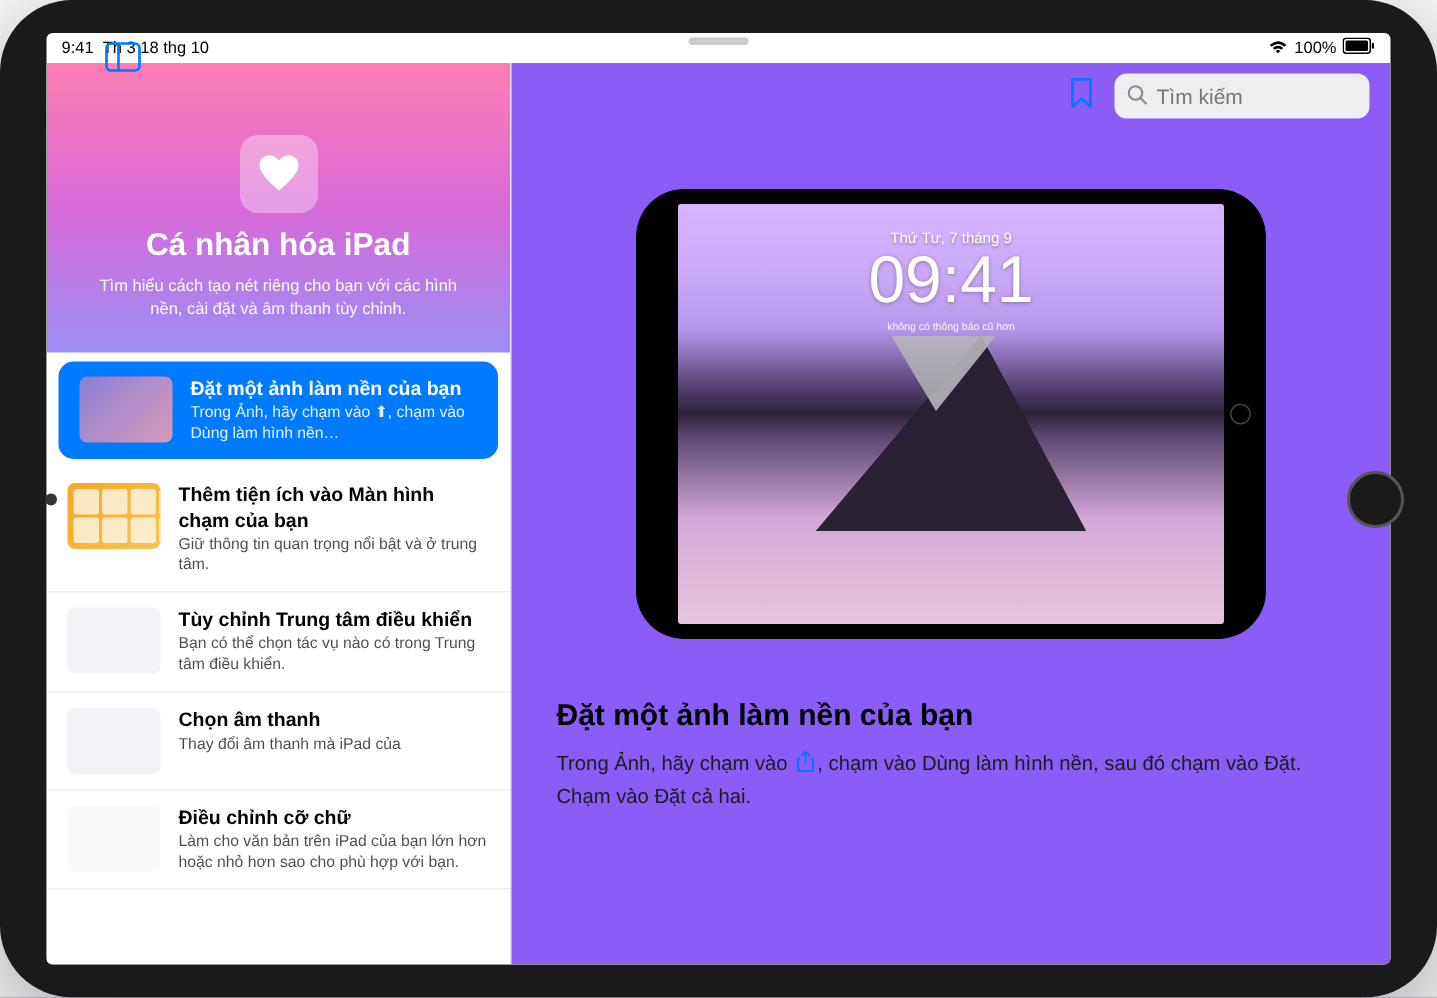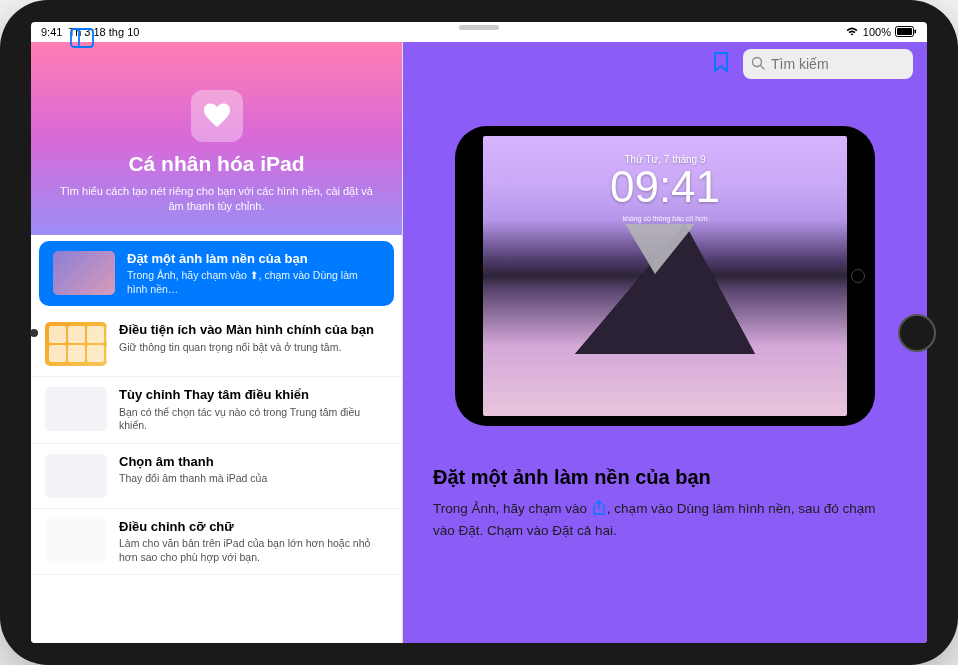--- a/index.html
+++ b/index.html
@@ -5,21 +5,21 @@
 * { margin: 0; padding: 0; box-sizing: border-box; }
 body { background: #f5f5f5; font-family: -apple-system, BlinkMacSystemFont, 'Helvetica Neue', sans-serif; display: flex; justify-content: center; align-items: center; min-height: 100vh; }
 .device-frame { width: 958px; height: 665px; background: #1a1a1a; border-radius: 48px; padding: 22px 31px; position: relative; box-shadow: 0 20px 60px rgba(0,0,0,0.3); }
 .home-button { position: absolute; right: 22px; top: 50%; transform: translateY(-50%); width: 38px; height: 38px; border-radius: 50%; border: 2px solid #555; background: #1a1a1a; }
 .camera { position: absolute; left: 30px; top: 50%; transform: translateY(-50%); width: 8px; height: 8px; border-radius: 50%; background: #333; }
 .screen { width: 100%; height: 100%; background: #fff; border-radius: 4px; overflow: hidden; display: flex; flex-direction: column; }
 .status-bar { height: 20px; display: flex; justify-content: space-between; align-items: center; padding: 0 10px; font-size: 11px; color: #000; background: transparent; }
 .status-left { display: flex; gap: 6px; }
 .status-right { display: flex; gap: 4px; align-items: center; }
 .content { flex: 1; display: flex; overflow: hidden; }
-.sidebar { width: 372px; background: #fff; border-right: 1px solid #e0e0e0; display: flex; flex-direction: column; overflow: hidden; }
+.sidebar { width: 310px; background: #fff; border-right: 1px solid #e0e0e0; display: flex; flex-direction: column; overflow: hidden; }
 .sidebar-toggle { position: absolute; top: 28px; left: 70px; width: 24px; height: 20px; z-index: 10; }
 .sidebar-toggle svg { width: 100%; height: 100%; }
 .sidebar-header { background: linear-gradient(180deg, #ff7eb3 0%, #d869d8 50%, #9b8ef5 100%); color: #fff; padding: 48px 20px 20px; text-align: center; }
 .heart-icon { width: 52px; height: 52px; background: rgba(255,255,255,0.35); border-radius: 12px; margin: 0 auto 10px; display: flex; align-items: center; justify-content: center; }
 .sidebar-title { font-size: 21px; font-weight: 600; margin-bottom: 8px; }
 .sidebar-subtitle { font-size: 11px; line-height: 1.4; opacity: 0.95; padding: 0 8px; }
 .sidebar-list { flex: 1; overflow-y: auto; }
 .sidebar-item { display: flex; padding: 10px 14px; gap: 12px; border-bottom: 1px solid #f0f0f0; cursor: pointer; }
 .sidebar-item.selected { background: #007aff; color: #fff; border-radius: 10px; margin: 6px 8px; border-bottom: none; }
 .sidebar-item-thumb { width: 62px; height: 44px; background: #e8e8e8; border-radius: 5px; flex-shrink: 0; position: relative; overflow: hidden; }
@@ -118,28 +118,28 @@
                   <span></span>
                   <span></span>
                   <span></span>
                   <span></span>
                   <span></span>
                   <span></span>
                   <span></span>
                 </div>
               </div>
               <div class="sidebar-item-text">
-                <div class="sidebar-item-title">Điều tiện ích vào Màn hình chính của bạn</div>
+                <div class="sidebar-item-title">Thêm tiện ích vào Màn hình chạm của bạn</div>
                 <div class="sidebar-item-desc">Giữ thông tin quan trọng nổi bật và ở trung tâm.</div>
               </div>
             </div>
             <div class="sidebar-item">
               <div class="sidebar-item-thumb thumb-bg3"></div>
               <div class="sidebar-item-text">
-                <div class="sidebar-item-title">Tùy chỉnh Thay tâm điều khiển</div>
+                <div class="sidebar-item-title">Tùy chỉnh Trung tâm điều khiển</div>
                 <div class="sidebar-item-desc">Bạn có thể chọn tác vụ nào có trong Trung tâm điều khiển.</div>
               </div>
             </div>
             <div class="sidebar-item">
               <div class="sidebar-item-thumb thumb-bg5"></div>
               <div class="sidebar-item-text">
                 <div class="sidebar-item-title">Chọn âm thanh</div>
                 <div class="sidebar-item-desc">Thay đổi âm thanh mà iPad của</div>
               </div>
             </div>

